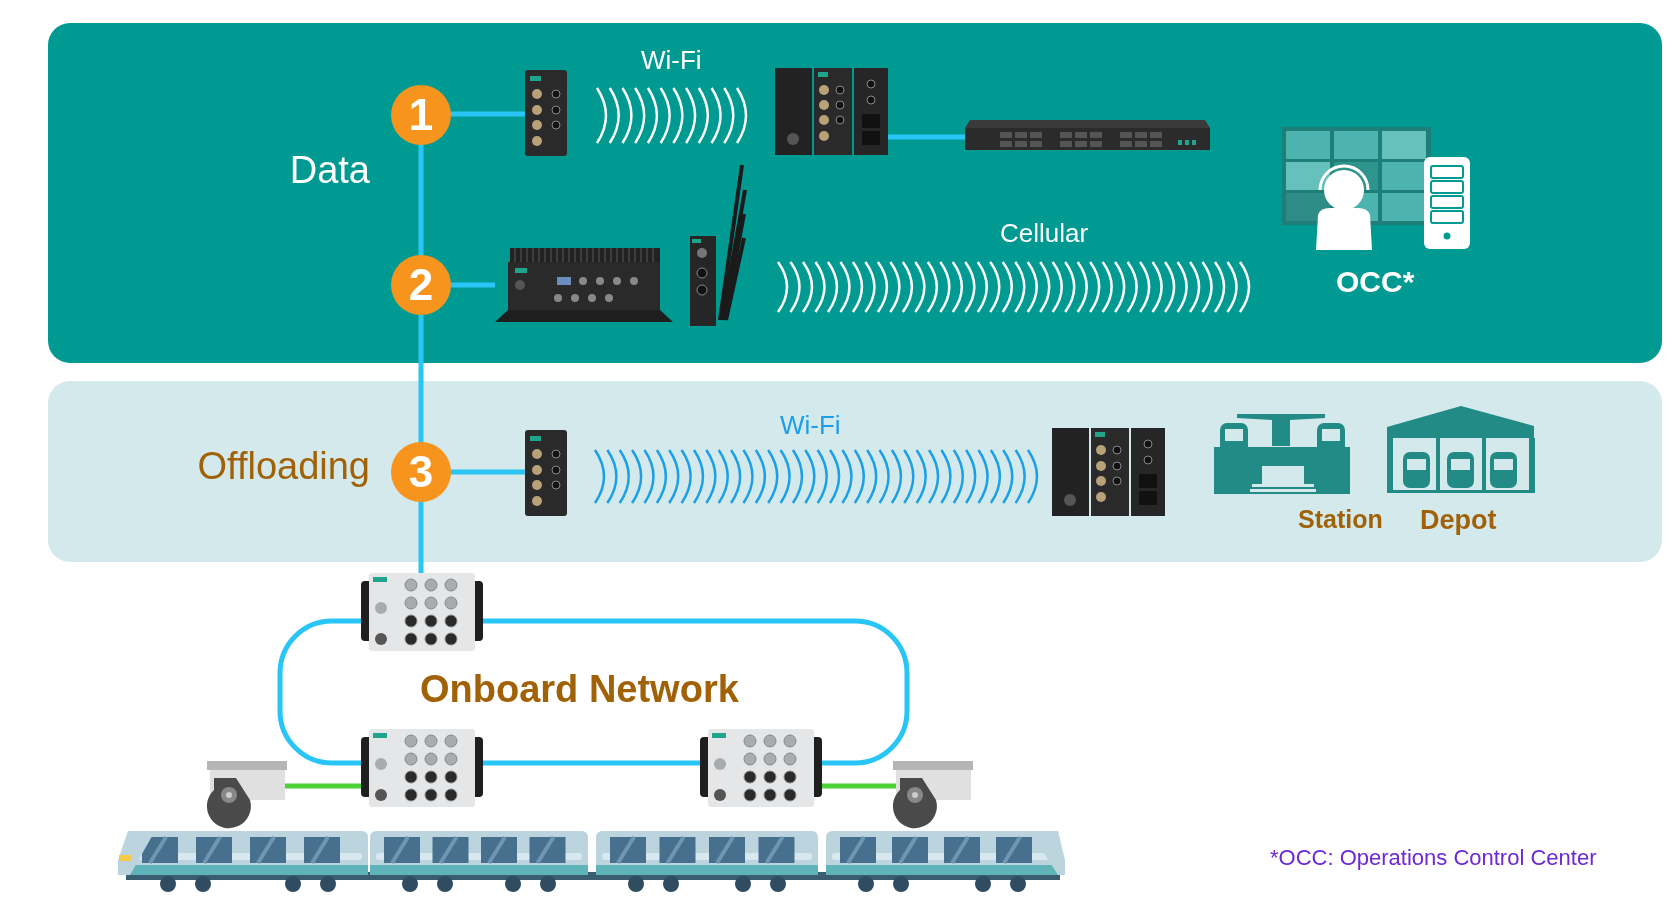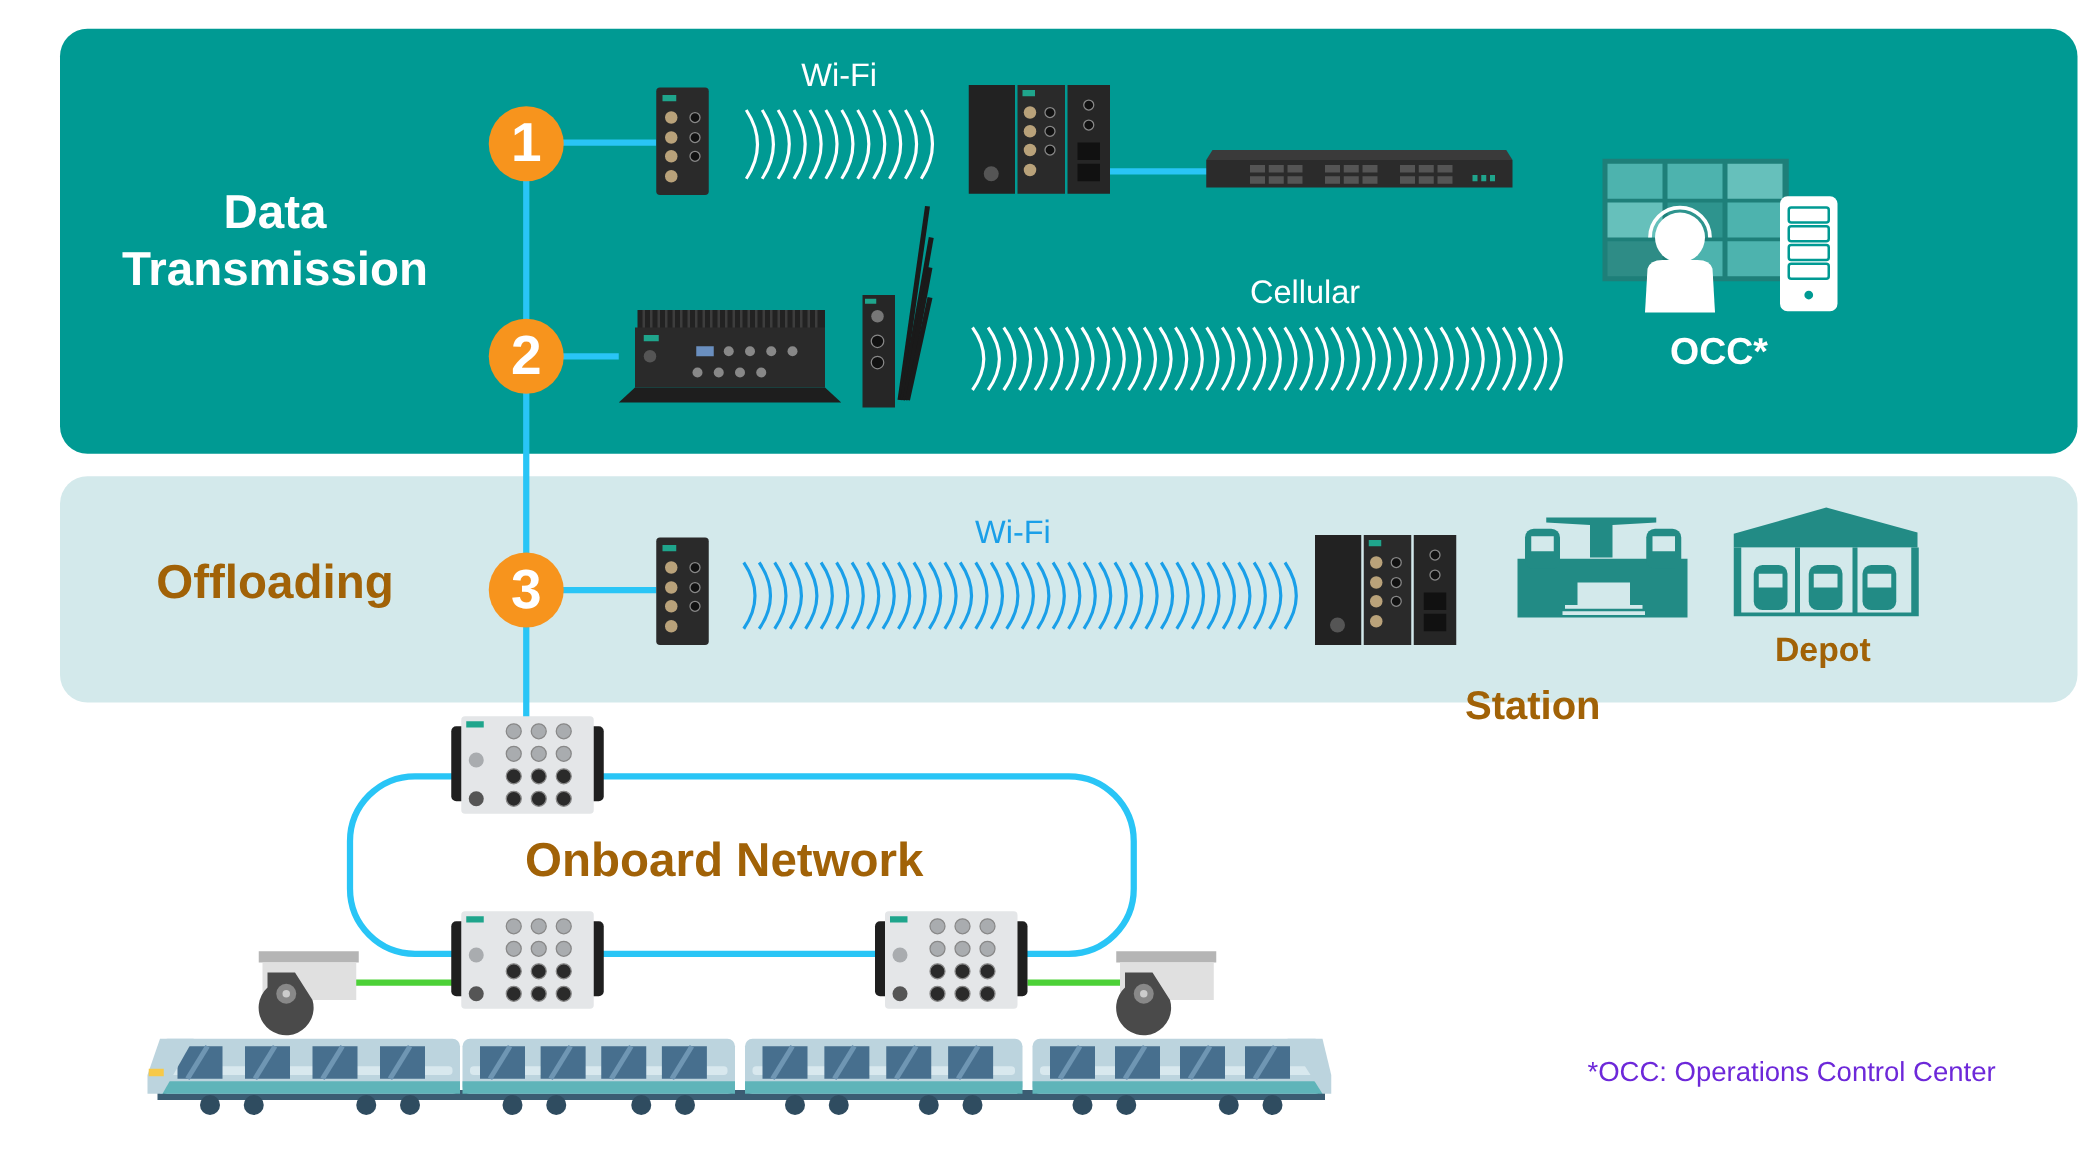--- a/index.html
+++ b/index.html
@@ -1,39 +1,38 @@
 <!DOCTYPE html>
 <html><head>
 <meta charset="utf-8">
 <style>
   html, body { margin:0; padding:0; background:#ffffff; }
   body { width:1680px; height:920px; position:relative; overflow:hidden;
          font-family:"Liberation Sans", sans-serif; }
   .abs { position:absolute; }
   .panel-top { left:48px; top:23px; width:1614px; height:340px; background:#009A93; border-radius:22px; }
   .panel-off { left:48px; top:381px; width:1614px; height:181px; background:#D3E9EB; border-radius:22px; }
-  .section-title { font-weight:bold; text-align:center; line-height:1.2; }
+  .section-title { font-weight:normal; text-align:right; line-height:1.2; }
   .t-white { color:#ffffff; }
   .t-gray { color:#a16207; }
   .t-blue { color:#1A9FE8; }
   .label { font-weight:bold; white-space:nowrap; }
   .step { width:60px; height:60px; border-radius:50%; background:#F7941D; color:#fff;
           font-weight:bold; font-size:44px; display:flex; align-items:center; justify-content:center; }
   svg.layer { position:absolute; left:0; top:0; }
   .footnote { font-size:22px; color:#6d28d9; white-space:nowrap; }
 </style>
 </head>
 <body>
 
 <div class="abs panel-top"></div>
 <div class="abs panel-off"></div>
 
 <div class="abs section-title t-white" style="left:70px; top:148px; width:300px; font-size:38px;">
   <div>Data</div>
-  <div>Transmission</div>
 </div>
 <div class="abs section-title t-gray" style="left:70px; top:444px; width:300px; font-size:38px;">Offloading</div>
 
 <svg class="layer" width="1680" height="920" viewBox="0 0 1680 920">
 
   <line x1="421" y1="115" x2="421" y2="585" stroke="#29C5F6" stroke-width="5"></line>
 
   <line x1="421" y1="114" x2="525" y2="114" stroke="#29C5F6" stroke-width="5"></line>
   <line x1="421" y1="285" x2="495" y2="285" stroke="#29C5F6" stroke-width="5"></line>
   <line x1="421" y1="472" x2="525" y2="472" stroke="#29C5F6" stroke-width="5"></line>
@@ -494,18 +493,18 @@
 
 <div class="abs step" style="left:391px; top:85px;">1</div>
 <div class="abs step" style="left:391px; top:255px;">2</div>
 <div class="abs step" style="left:391px; top:442px;">3</div>
 
 <div class="abs label t-white" style="left:641px; top:45px; font-size:26px; font-weight:normal;">Wi-Fi</div>
 <div class="abs label t-white" style="left:960px; top:218px; font-size:26px; font-weight:normal;margin-left:40px;">Cellular</div>
 <div class="abs label t-blue" style="left:780px; top:410px; font-size:26px; font-weight:normal;">Wi-Fi</div>
 
 <div class="abs label t-white" style="left:1336px; top:265px; font-size:30px;">OCC*</div>
-<div class="abs label t-gray" style="left:1172px; top:505px; font-size:32px;margin-top:41px;">Station</div>
+<div class="abs label t-gray" style="left:1298px; top:505px; font-size:25px;">Station</div>
 <div class="abs label t-gray" style="left:1420px; top:505px; font-size:27px;">Depot</div>
 
 <div class="abs label t-gray" style="left:420px; top:668px; font-size:38px;">Onboard Network</div>
 
 <div class="abs footnote" style="left:1270px; top:845px;">*OCC: Operations Control Center</div>
 
 </body></html>

